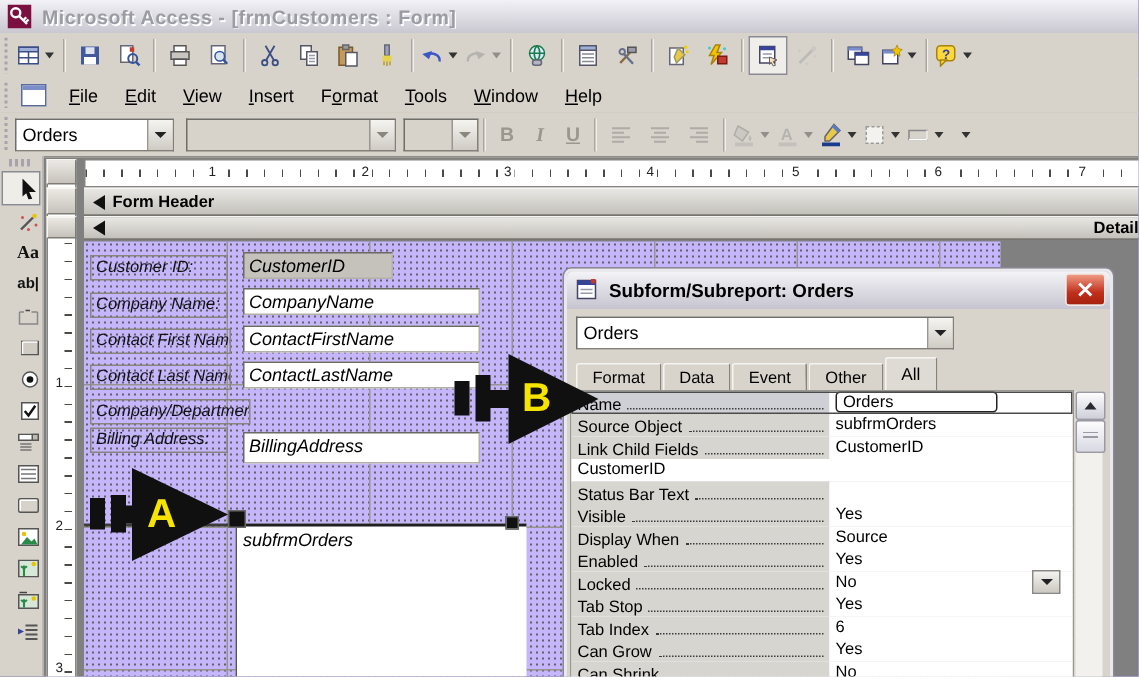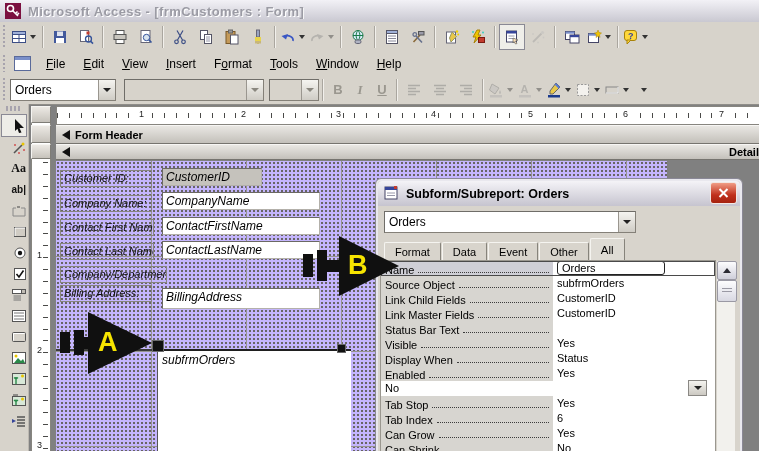--- a/index.html
+++ b/index.html
@@ -629,24 +629,20 @@
     <div class="prow">
       <div class="plab">
           <span>Link Child Fields</span>
           <span class="lead"></span>
         </div>
       <div class="pval">
           <span>CustomerID</span>
         </div>
     </div>
     <div class="prow">
-      <div class="plab">
-          <span>Link Master Fields</span>
-          <span class="lead"></span>
-        </div>
       <div class="pval">
           <span>CustomerID</span>
         </div>
     </div>
     <div class="prow">
       <div class="plab">
           <span>Status Bar Text</span>
           <span class="lead"></span>
         </div>
       <div class="pval">
@@ -661,33 +657,37 @@
       <div class="pval">
           <span>Yes</span>
         </div>
     </div>
     <div class="prow">
       <div class="plab">
           <span>Display When</span>
           <span class="lead"></span>
         </div>
       <div class="pval">
-          <span>Status</span>
+          <span>Source</span>
         </div>
     </div>
     <div class="prow">
       <div class="plab">
           <span>Enabled</span>
           <span class="lead"></span>
         </div>
       <div class="pval">
           <span>Yes</span>
         </div>
     </div>
     <div class="prow">
+      <div class="plab">
+          <span>Locked</span>
+          <span class="lead"></span>
+        </div>
       <div class="pval">
           <span>No</span>
         <span class="pdd">
             <span class="tri"></span>
           </span>
       </div>
     </div>
     <div class="prow">
       <div class="plab">
           <span>Tab Stop</span>

